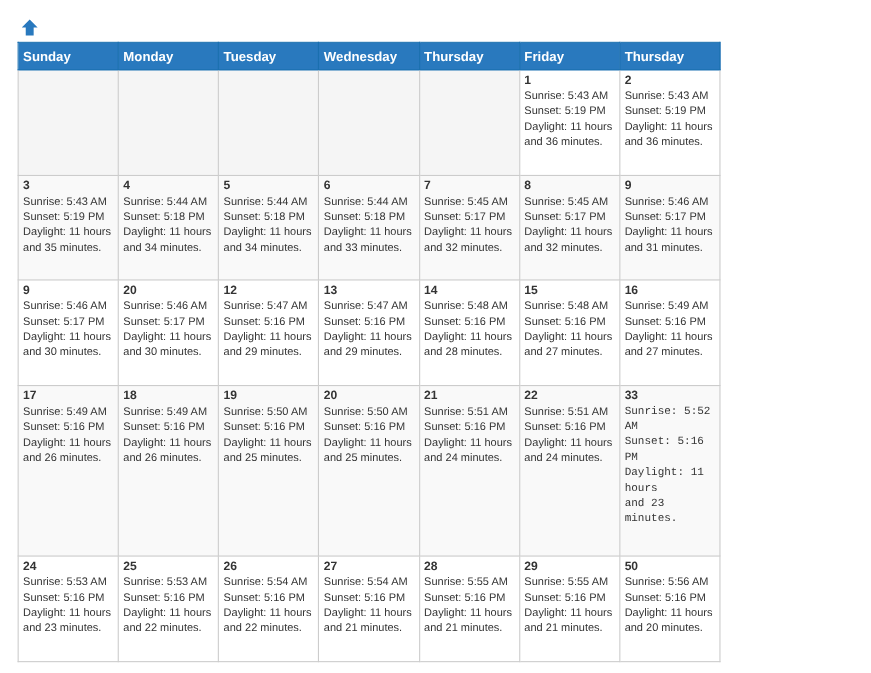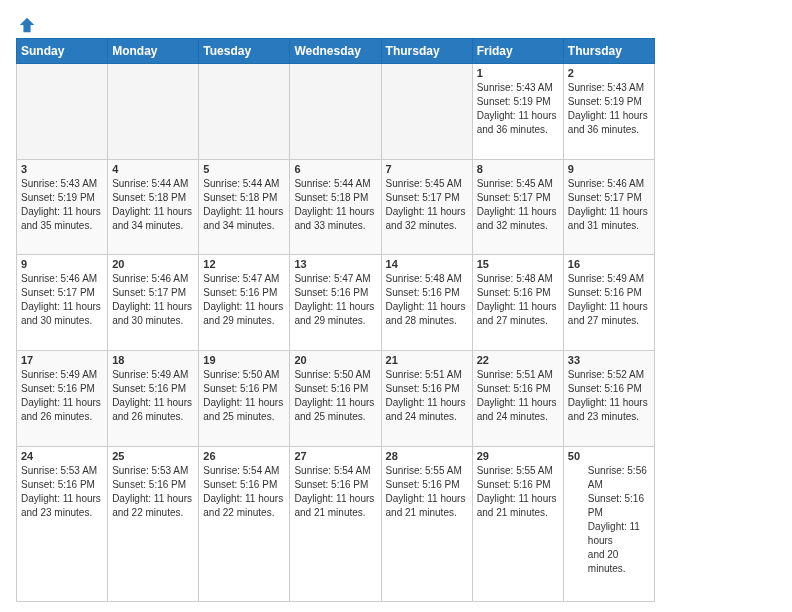--- a/index.html
+++ b/index.html
@@ -293,21 +293,21 @@
           </td>
           <td>
             <span class="day-num">22</span>
             <div class="day-info" style="white-space: pre-line;">Sunrise: 5:51 AM
 Sunset: 5:16 PM
 Daylight: 11 hours
 and 24 minutes.</div>
           </td>
           <td>
             <span class="day-num">33</span>
-            <div class="day-info" style="white-space: pre-line;">Sunrise: 5:52 AM
+            <div class="day-info" style="white-space: pre-line; font-family: Liberation Mono, monospace;">Sunrise: 5:52 AM
 Sunset: 5:16 PM
 Daylight: 11 hours
 and 23 minutes.</div>
           </td>
         </tr>
         <tr>
           <td>
             <span class="day-num">24</span>
             <div class="day-info" style="white-space: pre-line;">Sunrise: 5:53 AM
 Sunset: 5:16 PM
@@ -344,21 +344,21 @@
           </td>
           <td>
             <span class="day-num">29</span>
             <div class="day-info" style="white-space: pre-line;">Sunrise: 5:55 AM
 Sunset: 5:16 PM
 Daylight: 11 hours
 and 21 minutes.</div>
           </td>
           <td>
             <span class="day-num">50</span>
-            <div class="day-info" style="white-space: pre-line; margin-left: 20px;">Sunrise: 5:56 AM
+            <div class="day-info" style="white-space: pre-line;">Sunrise: 5:56 AM
 Sunset: 5:16 PM
 Daylight: 11 hours
 and 20 minutes.</div>
           </td>
         </tr>
       </tbody>
   </table>
 </div>
 
 </body></html>

